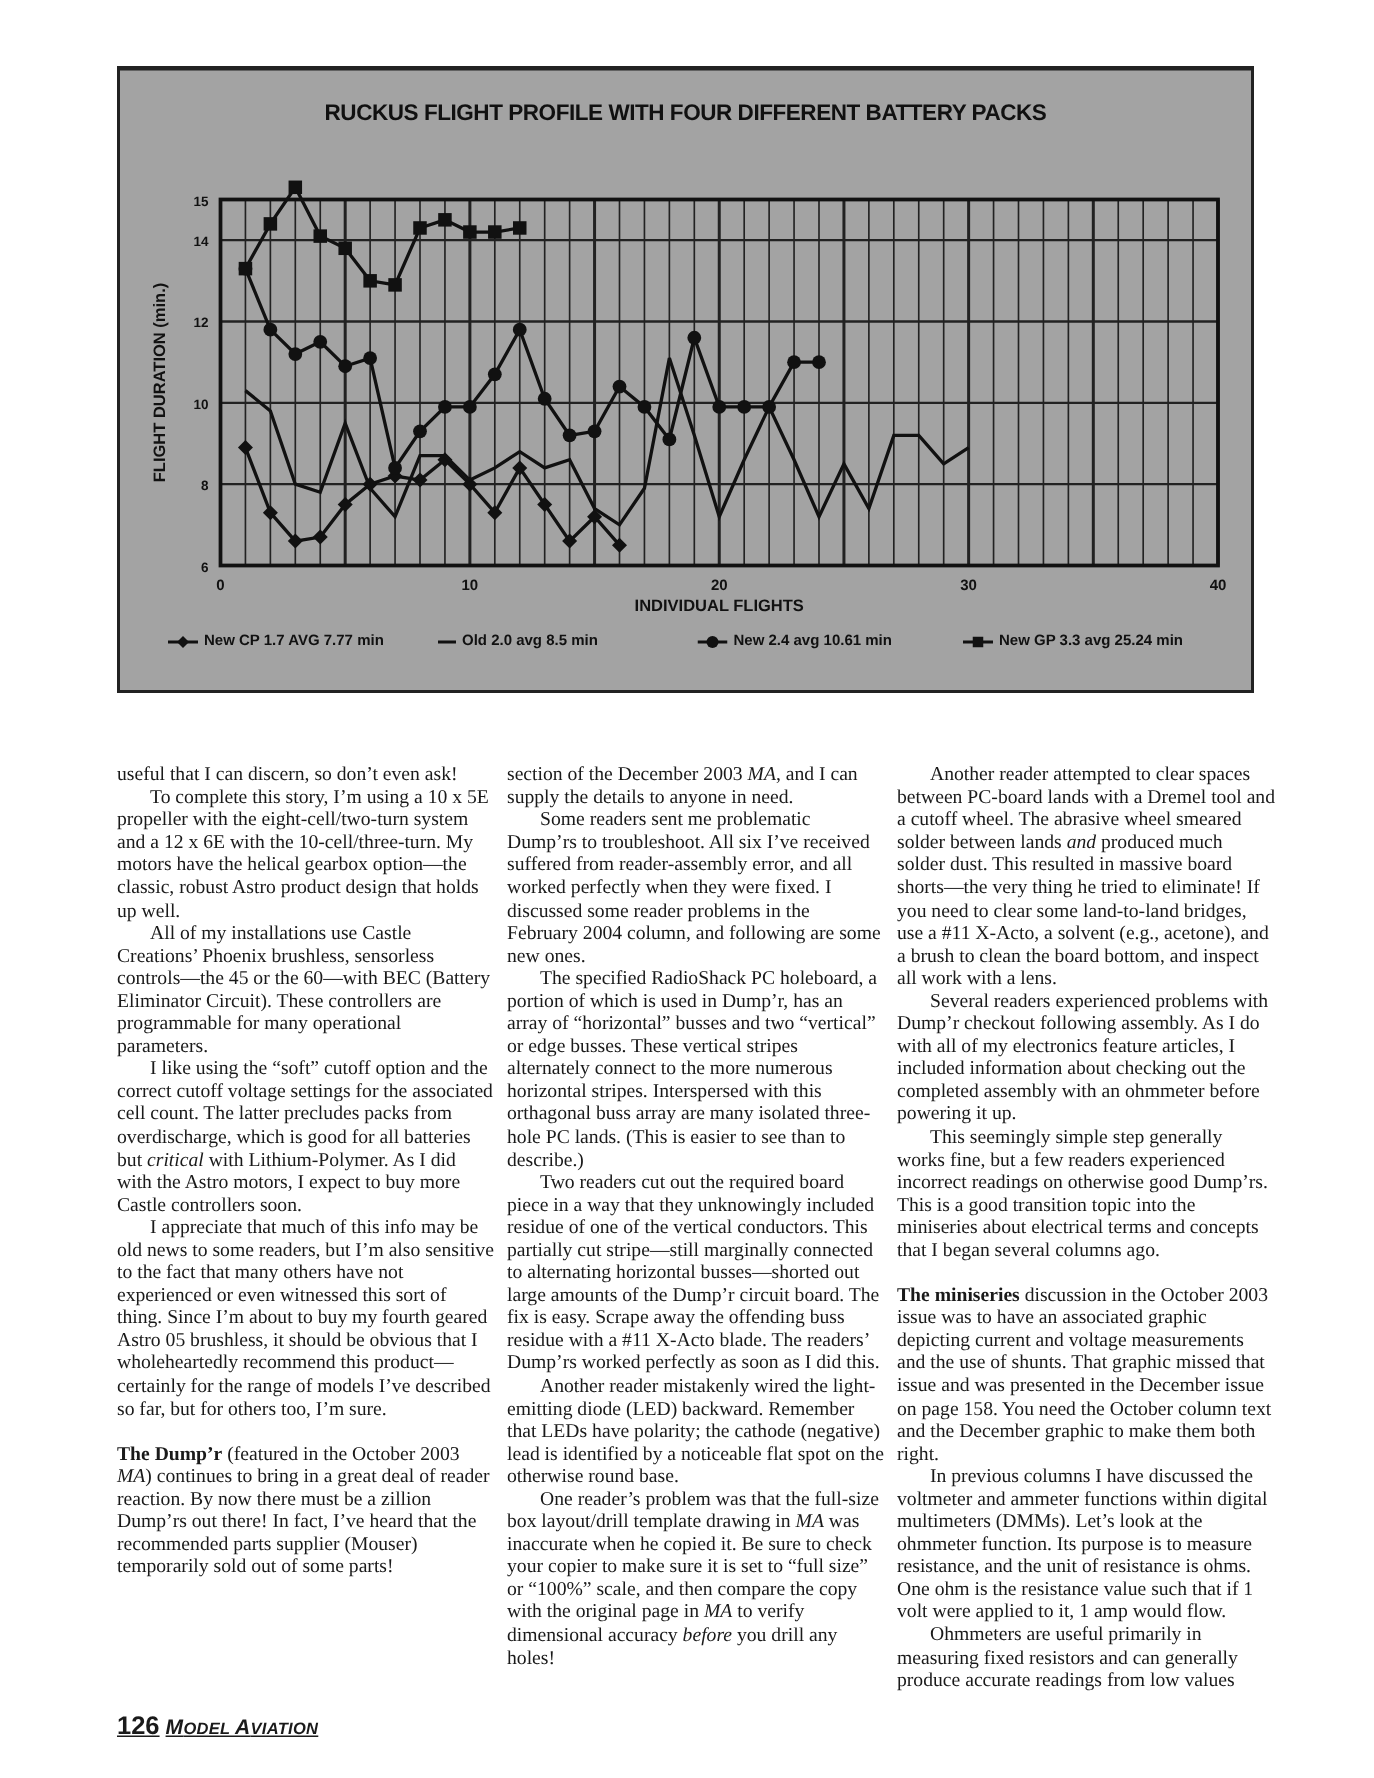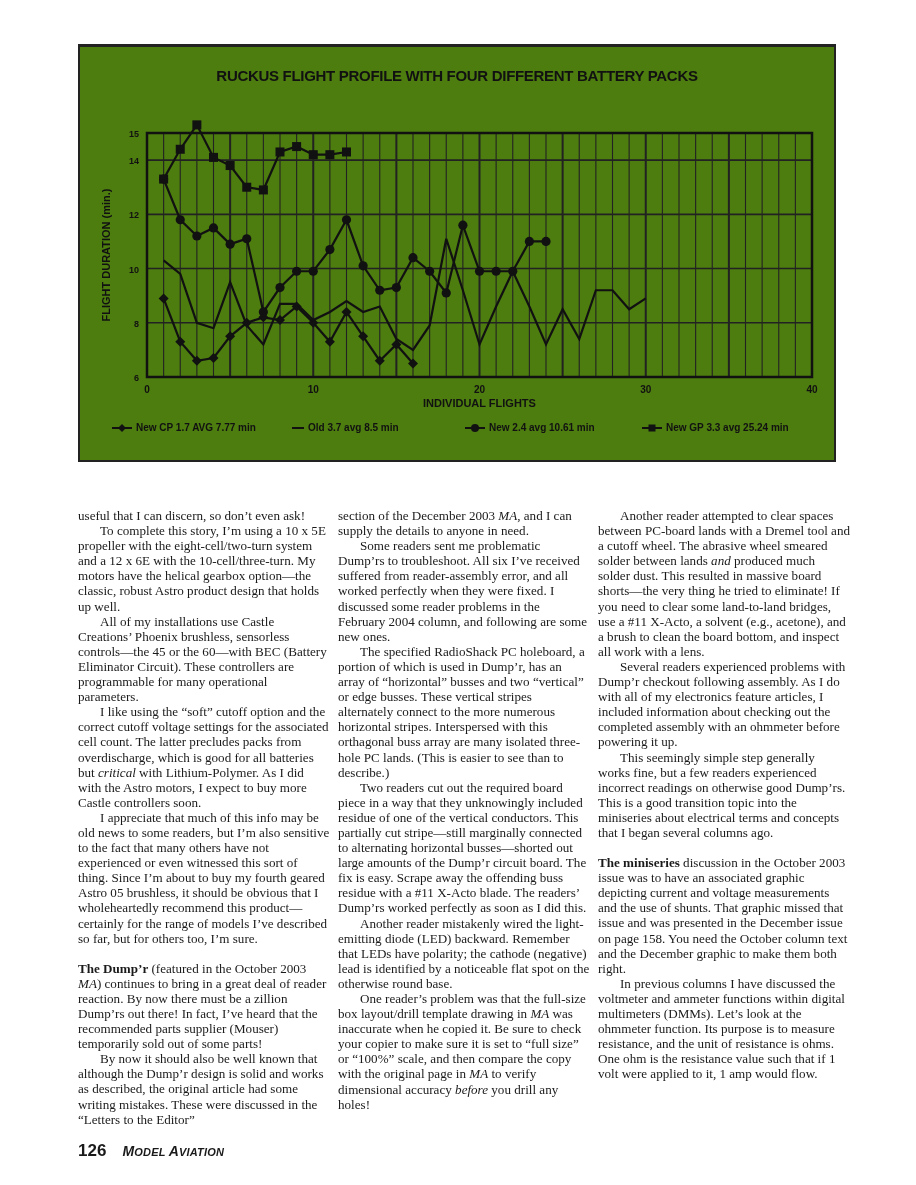--- a/index.html
+++ b/index.html
@@ -1,30 +1,30 @@
 <!DOCTYPE html>
 <html><head>
 <meta charset="utf-8">
 <style>
   html, body { margin: 0; padding: 0; background: #fff; }
   body { width: 916px; height: 1185px; position: relative; overflow: hidden; font-family: "Liberation Serif", serif; color: #1a1a1a; }
-  .chart-box { position: absolute; left: 78px; top: 44px; width: 758px; height: 418px; border: 2px solid #222; border-top-width: 3px; box-sizing: border-box; background: #4d7c0f; }
+  .chart-box { position: absolute; left: 78px; top: 44px; width: 758px; height: 418px; border: 2px solid #222; border-top-width: 3px; box-sizing: border-box; background: #a3a3a3; }
   .chart-title { position: absolute; left: 0; right: 0; top: 20px; text-align: center; font-family: "Liberation Sans", sans-serif; font-weight: bold; font-size: 15px; letter-spacing: -0.3px; color: #111; }
   .chart-subtitle { position: absolute; left: 0; right: 0; top: 41px; text-align: center; font-family: "Liberation Sans", sans-serif; font-weight: bold; font-size: 9px; color: #111; }
   svg.plot { position: absolute; left: 0; top: 0; }
   .legend { position: absolute; top: 375px; left: 0; right: 0; height: 16px; font-family: "Liberation Sans", sans-serif; font-weight: bold; font-size: 10px; color: #111; }
   .legend-item { position: absolute; display: flex; align-items: center; gap: 4px; white-space: nowrap; }
   .legend-item svg { display: block; }
   .columns { position: absolute; top: 480px; left: 78px; width: 770px; }
   .col { position: absolute; top: 0; width: 252px; font-size: 13.1px; line-height: 15.1px; text-align: left; margin-top: 28px; }
   .col p { margin: 0; text-indent: 22px; }
   .col p.noindent { text-indent: 0; }
   .col p.section { text-indent: 0; margin-top: 15px; }
   .col b { font-weight: bold; }
-  .footer { position: absolute; left: 78px; top: 1141px; display: flex; align-items: baseline; gap: 16px; }
+  .footer { position: absolute; left: 78px; top: 1141px; display: flex; align-items: baseline; gap: 4px; text-decoration: underline; }
   .page-num { font-family: "Liberation Sans", sans-serif; font-weight: bold; font-size: 17px; }
   .mag-name { font-family: "Liberation Sans", sans-serif; font-weight: bold; font-style: italic; font-size: 11px; letter-spacing: 0.2px; text-align: right; }
   .mag-name .sc { font-size: 14px; }
 </style>
 </head>
 <body>
 
 <div class="chart-box">
   <div class="chart-title">RUCKUS FLIGHT PROFILE WITH FOUR DIFFERENT BATTERY PACKS</div>
   <svg class="plot" id="plot" width="754" height="372">
@@ -149,21 +149,21 @@
       <svg width="20" height="10">
           <line x1="0" y1="5" x2="20" y2="5" stroke="#111" stroke-width="2"></line>
           <polygon points="10,1 14,5 10,9 6,5" fill="#111"></polygon>
         </svg>
       <span>New CP 1.7 AVG 7.77 min</span>
     </div>
     <div class="legend-item" style="left:212px">
       <svg width="12" height="10">
           <line x1="0" y1="5" x2="12" y2="5" stroke="#111" stroke-width="2"></line>
         </svg>
-      <span>Old 3.7 avg 8.5 min</span>
+      <span>Old 2.0 avg 8.5 min</span>
     </div>
     <div class="legend-item" style="left:385px">
       <svg width="20" height="10">
           <line x1="0" y1="5" x2="20" y2="5" stroke="#111" stroke-width="2"></line>
           <circle cx="10" cy="5" r="4" fill="#111"></circle>
         </svg>
       <span>New 2.4 avg 10.61 min</span>
     </div>
     <div class="legend-item" style="left:562px">
       <svg width="20" height="10">
@@ -176,35 +176,35 @@
 </div>
 
 <div class="columns">
   <div class="col" id="col1" style="left:0">
       <p class="noindent">useful that I can discern, so don’t even ask!</p>
       <p>To complete this story, I’m using a 10 x 5E propeller with the eight-cell/two-turn system and a 12 x 6E with the 10-cell/three-turn. My motors have the helical gearbox option—the classic, robust Astro product design that holds up well.</p>
       <p>All of my installations use Castle Creations’ Phoenix brushless, sensorless controls—the 45 or the 60—with BEC (Battery Eliminator Circuit). These controllers are programmable for many operational parameters.</p>
       <p>I like using the “soft” cutoff option and the correct cutoff voltage settings for the associated cell count. The latter precludes packs from overdischarge, which is good for all batteries but <i>critical</i> with Lithium-Polymer. As I did with the Astro motors, I expect to buy more Castle controllers soon.</p>
       <p>I appreciate that much of this info may be old news to some readers, but I’m also sensitive to the fact that many others have not experienced or even witnessed this sort of thing. Since I’m about to buy my fourth geared Astro 05 brushless, it should be obvious that I wholeheartedly recommend this product—certainly for the range of models I’ve described so far, but for others too, I’m sure.</p>
       <p class="section"><b>The Dump’r</b> (featured in the October 2003 <i>MA</i>) continues to bring in a great deal of reader reaction. By now there must be a zillion Dump’rs out there! In fact, I’ve heard that the recommended parts supplier (Mouser) temporarily sold out of some parts!</p>
-      <p>By now it should also be well known that although the Dump’r design is solid and works as described, the original article had some writing mistakes. These were discussed in the “Letters to the Editor”</p>
     </div>
   <div class="col" id="col2" style="left:260px">
       <p class="noindent">section of the December 2003 <i>MA</i>, and I can supply the details to anyone in need.</p>
       <p>Some readers sent me problematic Dump’rs to troubleshoot. All six I’ve received suffered from reader-assembly error, and all worked perfectly when they were fixed. I discussed some reader problems in the February 2004 column, and following are some new ones.</p>
       <p>The specified RadioShack PC holeboard, a portion of which is used in Dump’r, has an array of “horizontal” busses and two “vertical” or edge busses. These vertical stripes alternately connect to the more numerous horizontal stripes. Interspersed with this orthagonal buss array are many isolated three-hole PC lands. (This is easier to see than to describe.)</p>
       <p>Two readers cut out the required board piece in a way that they unknowingly included residue of one of the vertical conductors. This partially cut stripe—still marginally connected to alternating horizontal busses—shorted out large amounts of the Dump’r circuit board. The fix is easy. Scrape away the offending buss residue with a #11 X-Acto blade. The readers’ Dump’rs worked perfectly as soon as I did this.</p>
       <p>Another reader mistakenly wired the light-emitting diode (LED) backward. Remember that LEDs have polarity; the cathode (negative) lead is identified by a noticeable flat spot on the otherwise round base.</p>
       <p>One reader’s problem was that the full-size box layout/drill template drawing in <i>MA</i> was inaccurate when he copied it. Be sure to check your copier to make sure it is set to “full size” or “100%” scale, and then compare the copy with the original page in <i>MA</i> to verify dimensional accuracy <i>before</i> you drill any holes!</p>
     </div>
   <div class="col" id="col3" style="left:520px">
       <p>Another reader attempted to clear spaces between PC-board lands with a Dremel tool and a cutoff wheel. The abrasive wheel smeared solder between lands <i>and</i> produced much solder dust. This resulted in massive board shorts—the very thing he tried to eliminate! If you need to clear some land-to-land bridges, use a #11 X-Acto, a solvent (e.g., acetone), and a brush to clean the board bottom, and inspect all work with a lens.</p>
       <p>Several readers experienced problems with Dump’r checkout following assembly. As I do with all of my electronics feature articles, I included information about checking out the completed assembly with an ohmmeter before powering it up.</p>
       <p>This seemingly simple step generally works fine, but a few readers experienced incorrect readings on otherwise good Dump’rs. This is a good transition topic into the miniseries about electrical terms and concepts that I began several columns ago.</p>
       <p class="section"><b>The miniseries</b> discussion in the October 2003 issue was to have an associated graphic depicting current and voltage measurements and the use of shunts. That graphic missed that issue and was presented in the December issue on page 158. You need the October column text and the December graphic to make them both right.</p>
       <p>In previous columns I have discussed the voltmeter and ammeter functions within digital multimeters (DMMs). Let’s look at the ohmmeter function. Its purpose is to measure resistance, and the unit of resistance is ohms. One ohm is the resistance value such that if 1 volt were applied to it, 1 amp would flow.</p>
+      <p>Ohmmeters are useful primarily in measuring fixed resistors and can generally produce accurate readings from low values</p>
     </div>
 </div>
 
 <div class="footer">
   <span class="page-num">126</span>
   <span class="mag-name" id="magname"><span class="sc">M</span>ODEL <span class="sc">A</span>VIATION</span>
 </div>
 
 </body></html>

